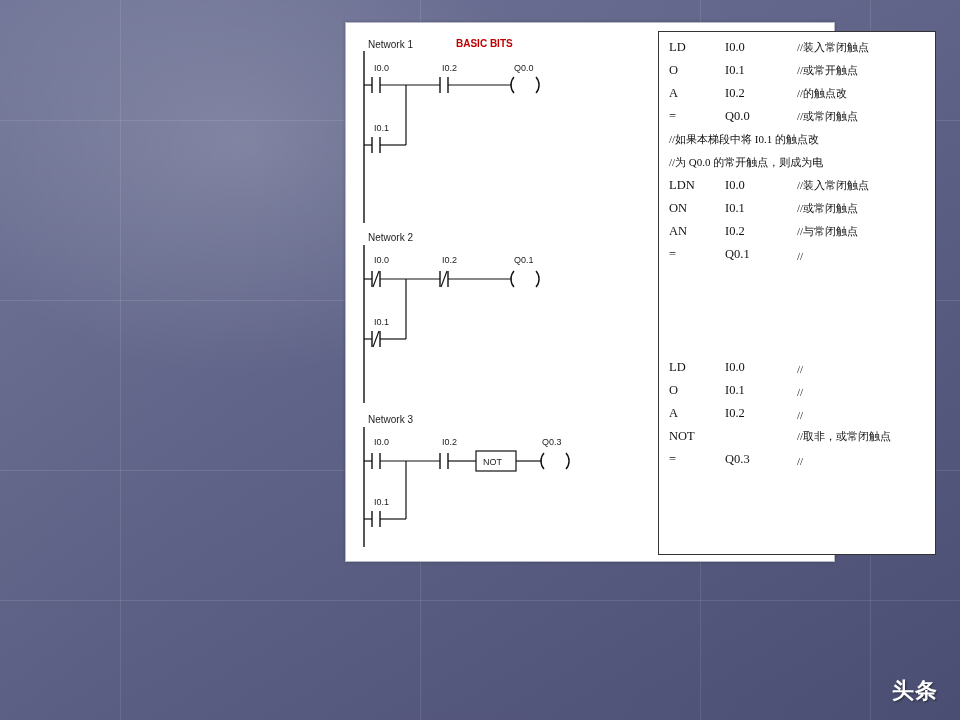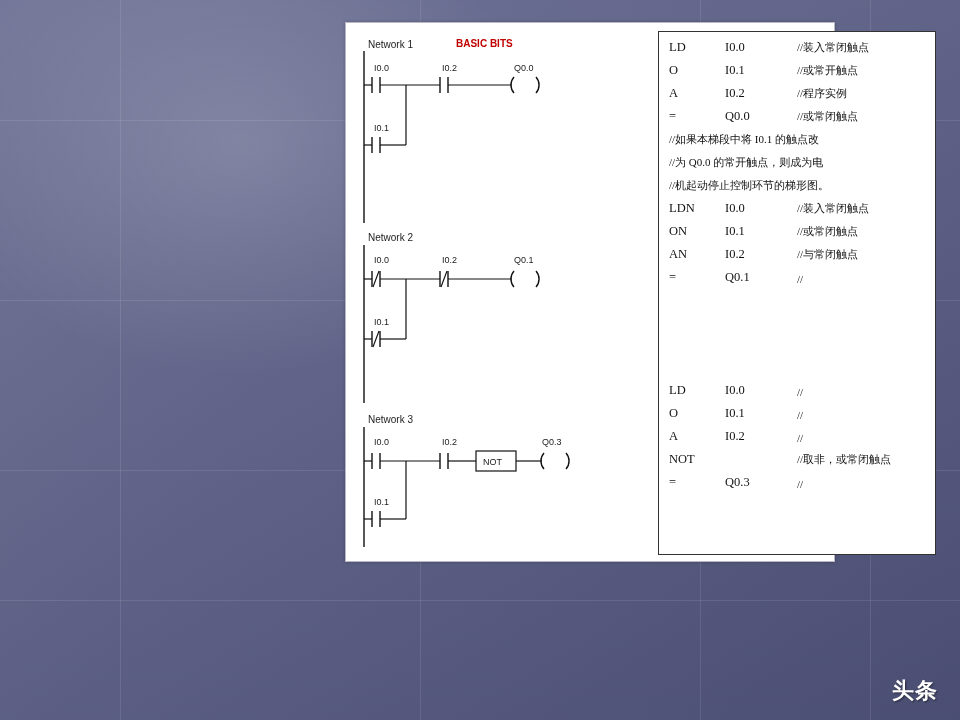--- a/index.html
+++ b/index.html
@@ -199,37 +199,34 @@
         <span class="il-cmt">//装入常闭触点</span>
       </div>
       <div class="il-row">
         <span class="il-op">O</span>
         <span class="il-arg">I0.1</span>
         <span class="il-cmt">//或常开触点</span>
       </div>
       <div class="il-row">
         <span class="il-op">A</span>
         <span class="il-arg">I0.2</span>
-        <span class="il-cmt">//程序实例</span>
+        <span class="il-cmt">//的触点改</span>
       </div>
       <div class="il-row">
         <span class="il-op">=</span>
         <span class="il-arg">Q0.0</span>
         <span class="il-cmt">//或常闭触点</span>
       </div>
 
       <div class="il-row">
         <span class="il-full">//如果本梯段中将 I0.1 的触点改</span>
       </div>
       <div class="il-row">
         <span class="il-full">//为 Q0.0 的常开触点，则成为电</span>
       </div>
-      <div class="il-row">
-        <span class="il-full">//机起动停止控制环节的梯形图。</span>
-      </div>
 
       <div class="il-row">
         <span class="il-op">LDN</span>
         <span class="il-arg">I0.0</span>
         <span class="il-cmt">//装入常闭触点</span>
       </div>
       <div class="il-row">
         <span class="il-op">ON</span>
         <span class="il-arg">I0.1</span>
         <span class="il-cmt">//或常闭触点</span>

